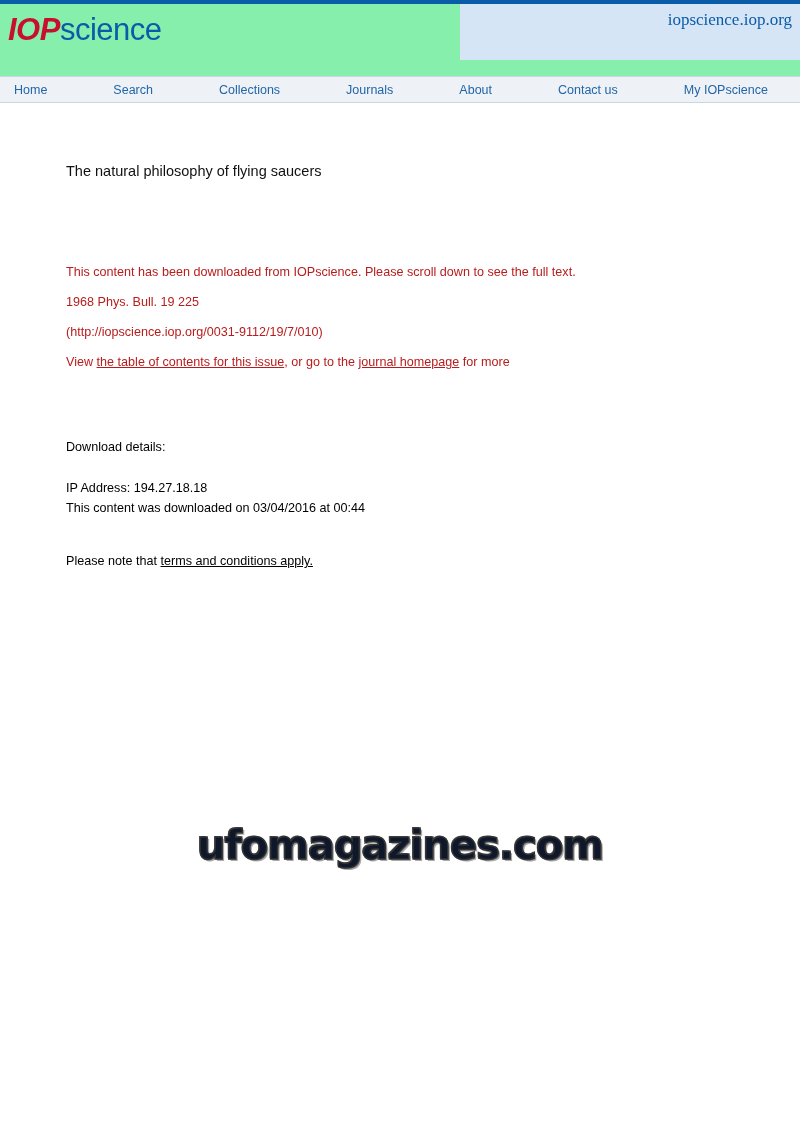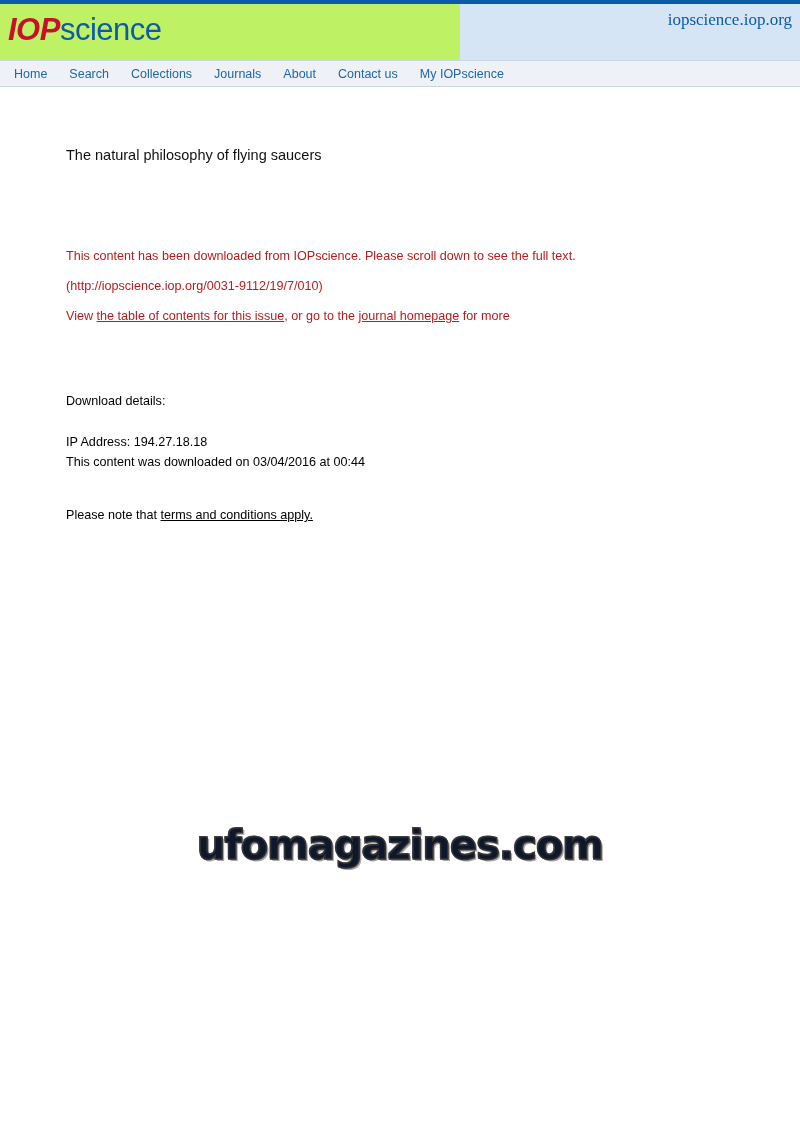--- a/index.html
+++ b/index.html
@@ -17,22 +17,22 @@
   }
 
   
   .top-rule {
     height: 4px;
     background: #0a5ba8;
     width: 100%;
   }
   .header-band {
     position: relative;
-    height: 56px;
-    background: #bef264;
+    height: 72px;
+    background: #86efac;
   }
   .header-right-bg {
     position: absolute;
     top: 0;
     right: 0;
     width: 340px;
     height: 56px;
     background: #d6e5f5;
   }
   .logo {
@@ -67,20 +67,21 @@
   
   .nav {
     background: #eef2f7;
     border-top: 1px solid #c9d6e4;
     border-bottom: 1px solid #c9d6e4;
     height: 27px;
     display: flex;
     align-items: center;
     padding-left: 14px;
     box-sizing: border-box;
+    gap: 44px;
   }
   .nav a {
     color: #2166a8;
     font-size: 12.5px;
     text-decoration: none;
     margin-right: 22px;
     white-space: nowrap;
   }
 
   
@@ -161,20 +162,21 @@
   <a href="#">Contact us</a>
   <a href="#">My IOPscience</a>
 </div>
 
 <div class="content">
 
   <div class="doc-title">The natural philosophy of flying saucers</div>
 
   <div class="block-1">
     <div class="line">This content has been downloaded from IOPscience. Please scroll down to see the full text.</div>
+    <div class="line">1968 Phys. Bull. 19 225</div>
     <div class="line">(http://iopscience.iop.org/0031-9112/19/7/010)</div>
     <div class="line"><span>View </span><span class="u">the table of contents for this issue</span><span>, or go to the </span><span class="u">journal homepage</span><span> for more</span></div>
   </div>
 
   <div class="block-2">
     <div class="dl-label">Download details:</div>
     <div class="dl-lines">
       <div>IP Address: 194.27.18.18</div>
       <div>This content was downloaded on 03/04/2016 at 00:44</div>
     </div>

